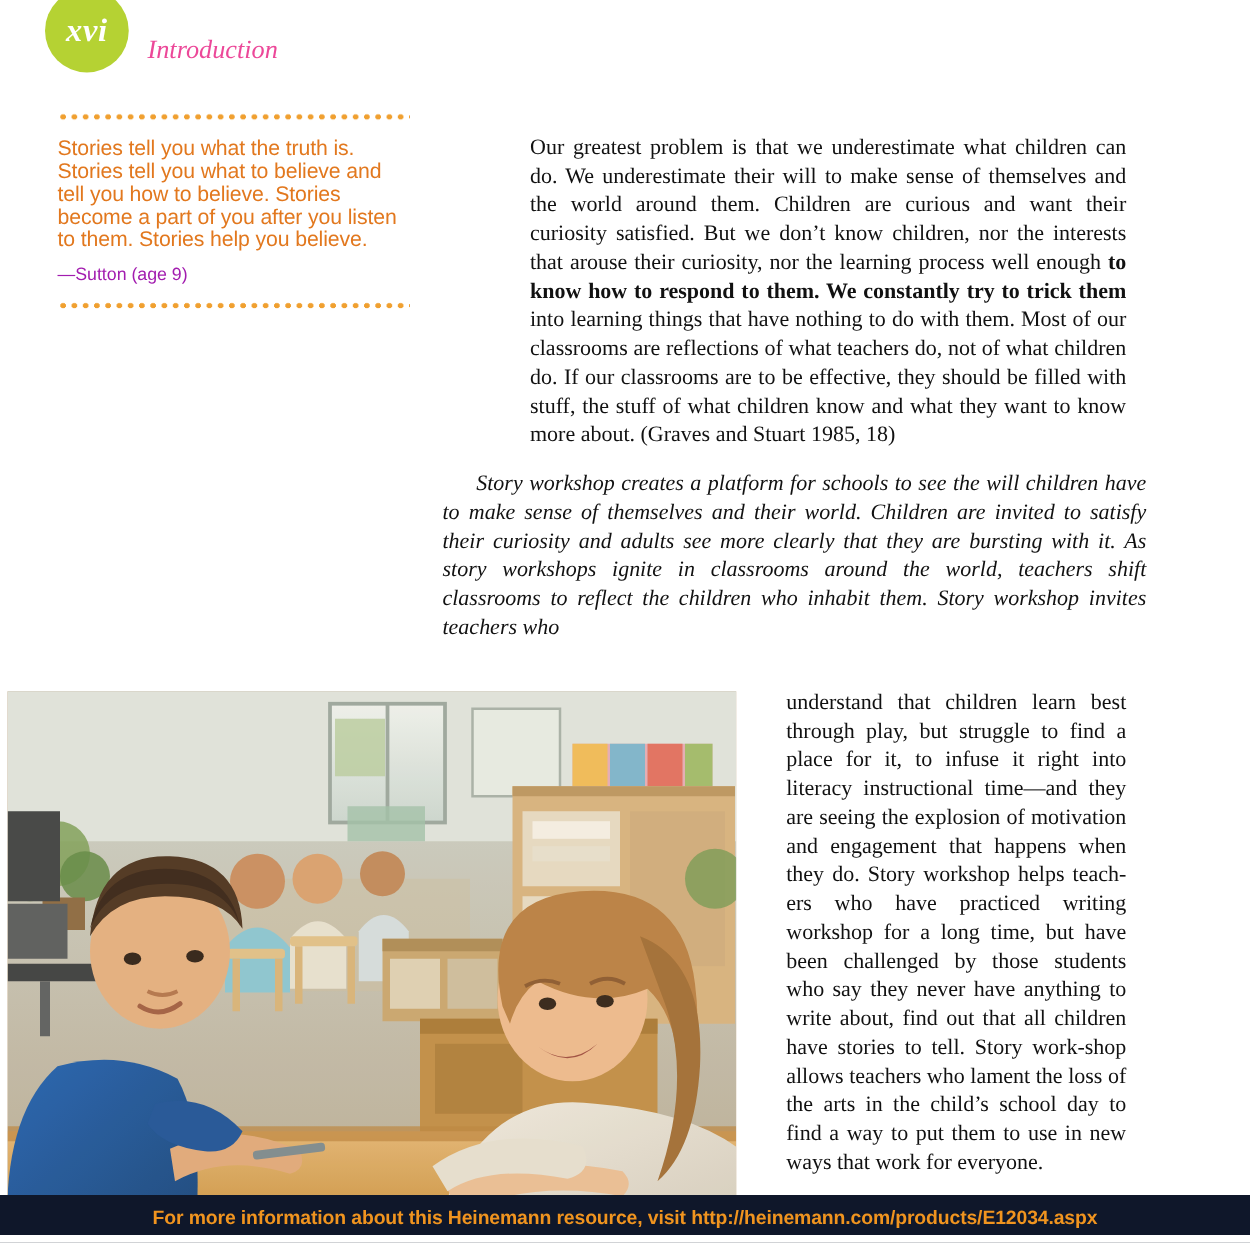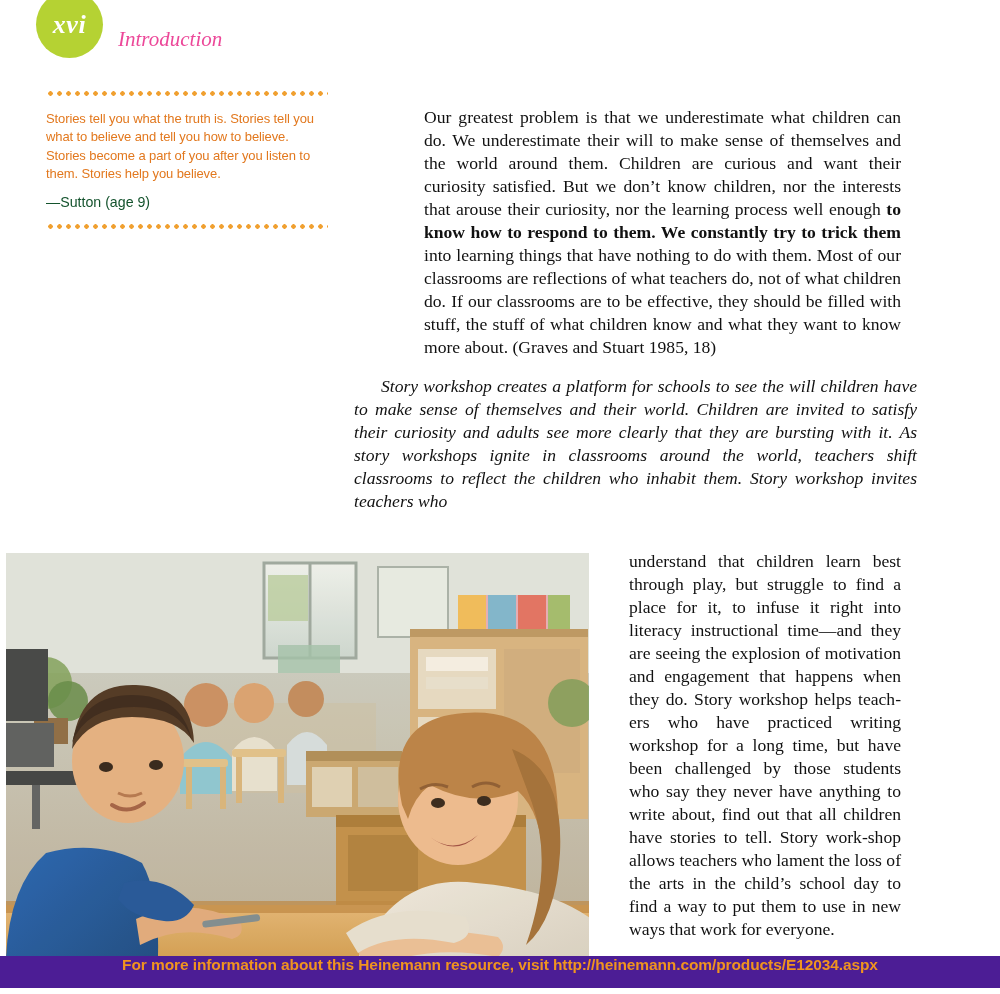--- a/index.html
+++ b/index.html
@@ -63,30 +63,30 @@
   .dot-rule {
     width: 100%;
     height: 7px;
     background-image: radial-gradient(circle, #f0a030 2.1px, rgba(240,160,48,0) 2.4px);
     background-size: 9px 7px;
     background-repeat: repeat-x;
     background-position: left center;
   }
   .pullquote-text {
     font-family: "Liberation Sans", sans-serif;
-    font-size: 13px;
+    font-size: 17px;
     line-height: 18.3px;
     color: #e2781e;
     margin: 13px 0 0 0;
     letter-spacing: -0.1px;
   }
   .pullquote-attr {
     font-family: "Liberation Sans", sans-serif;
     font-size: 14.2px;
-    color: #14532d;
+    color: #a21caf;
     margin: 11px 0 13px 0;
   }
 
   
   .maincol {
     position: absolute;
     left: 354px;
     top: 90px;
     width: 563px;
   }
@@ -148,23 +148,23 @@
   }
   .photo svg { display: block; }
 
   
   .footer-banner {
     position: absolute;
     left: 0;
     bottom: 0;
     width: 1000px;
     height: 38px;
-    background: #4c1d95;
+    background: #0f172a;
     display: flex;
-    align-items: flex-start;
+    align-items: center;
     justify-content: center;
   }
   .footer-banner .txt {
     font-family: "Liberation Sans", sans-serif;
     font-weight: bold;
     font-size: 15.5px;
     color: #f0941f;
     letter-spacing: -0.1px;
   }
   .footer-strip {

